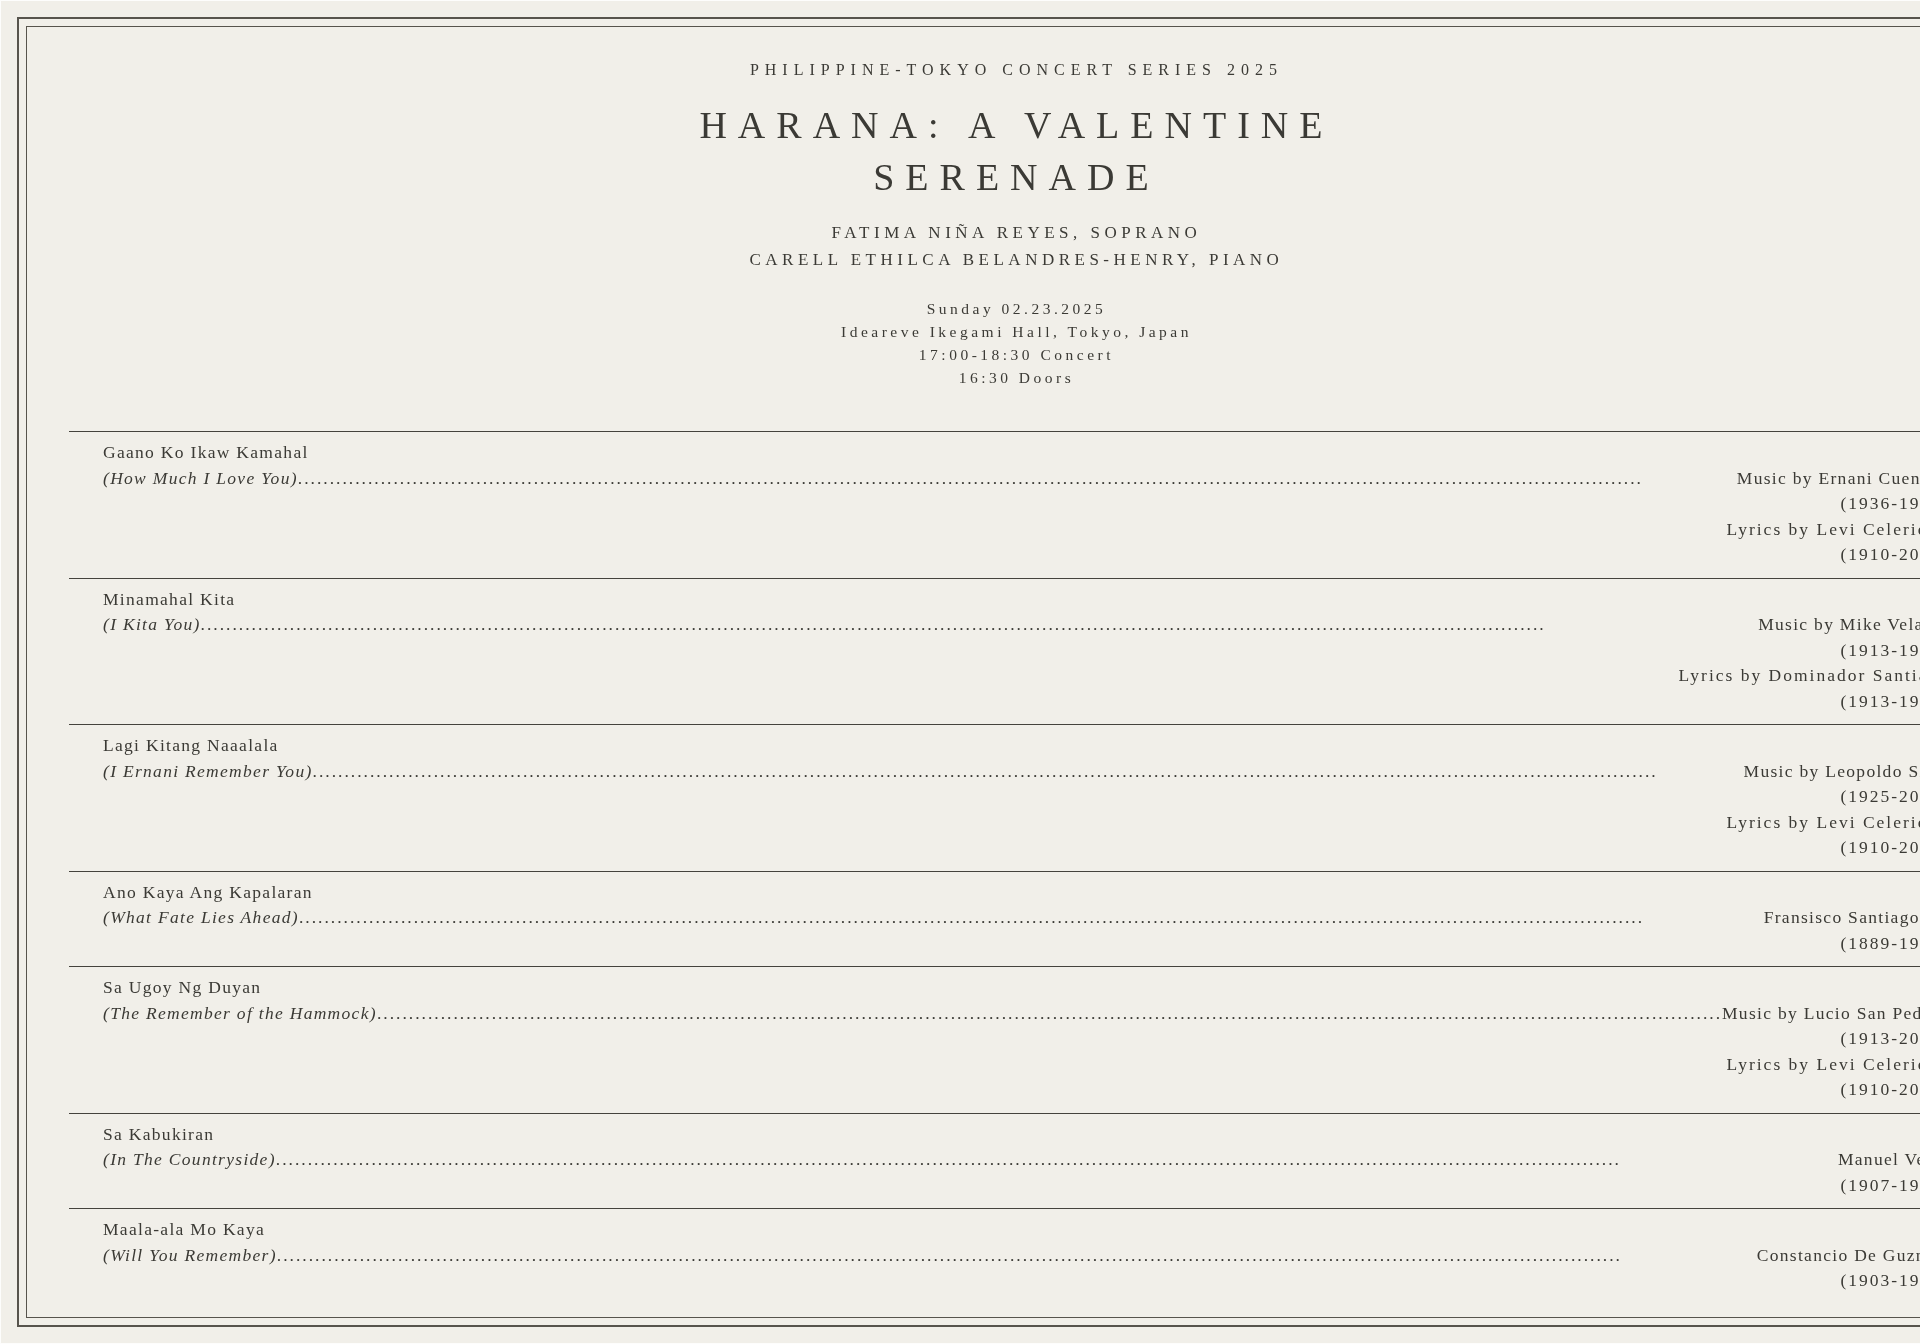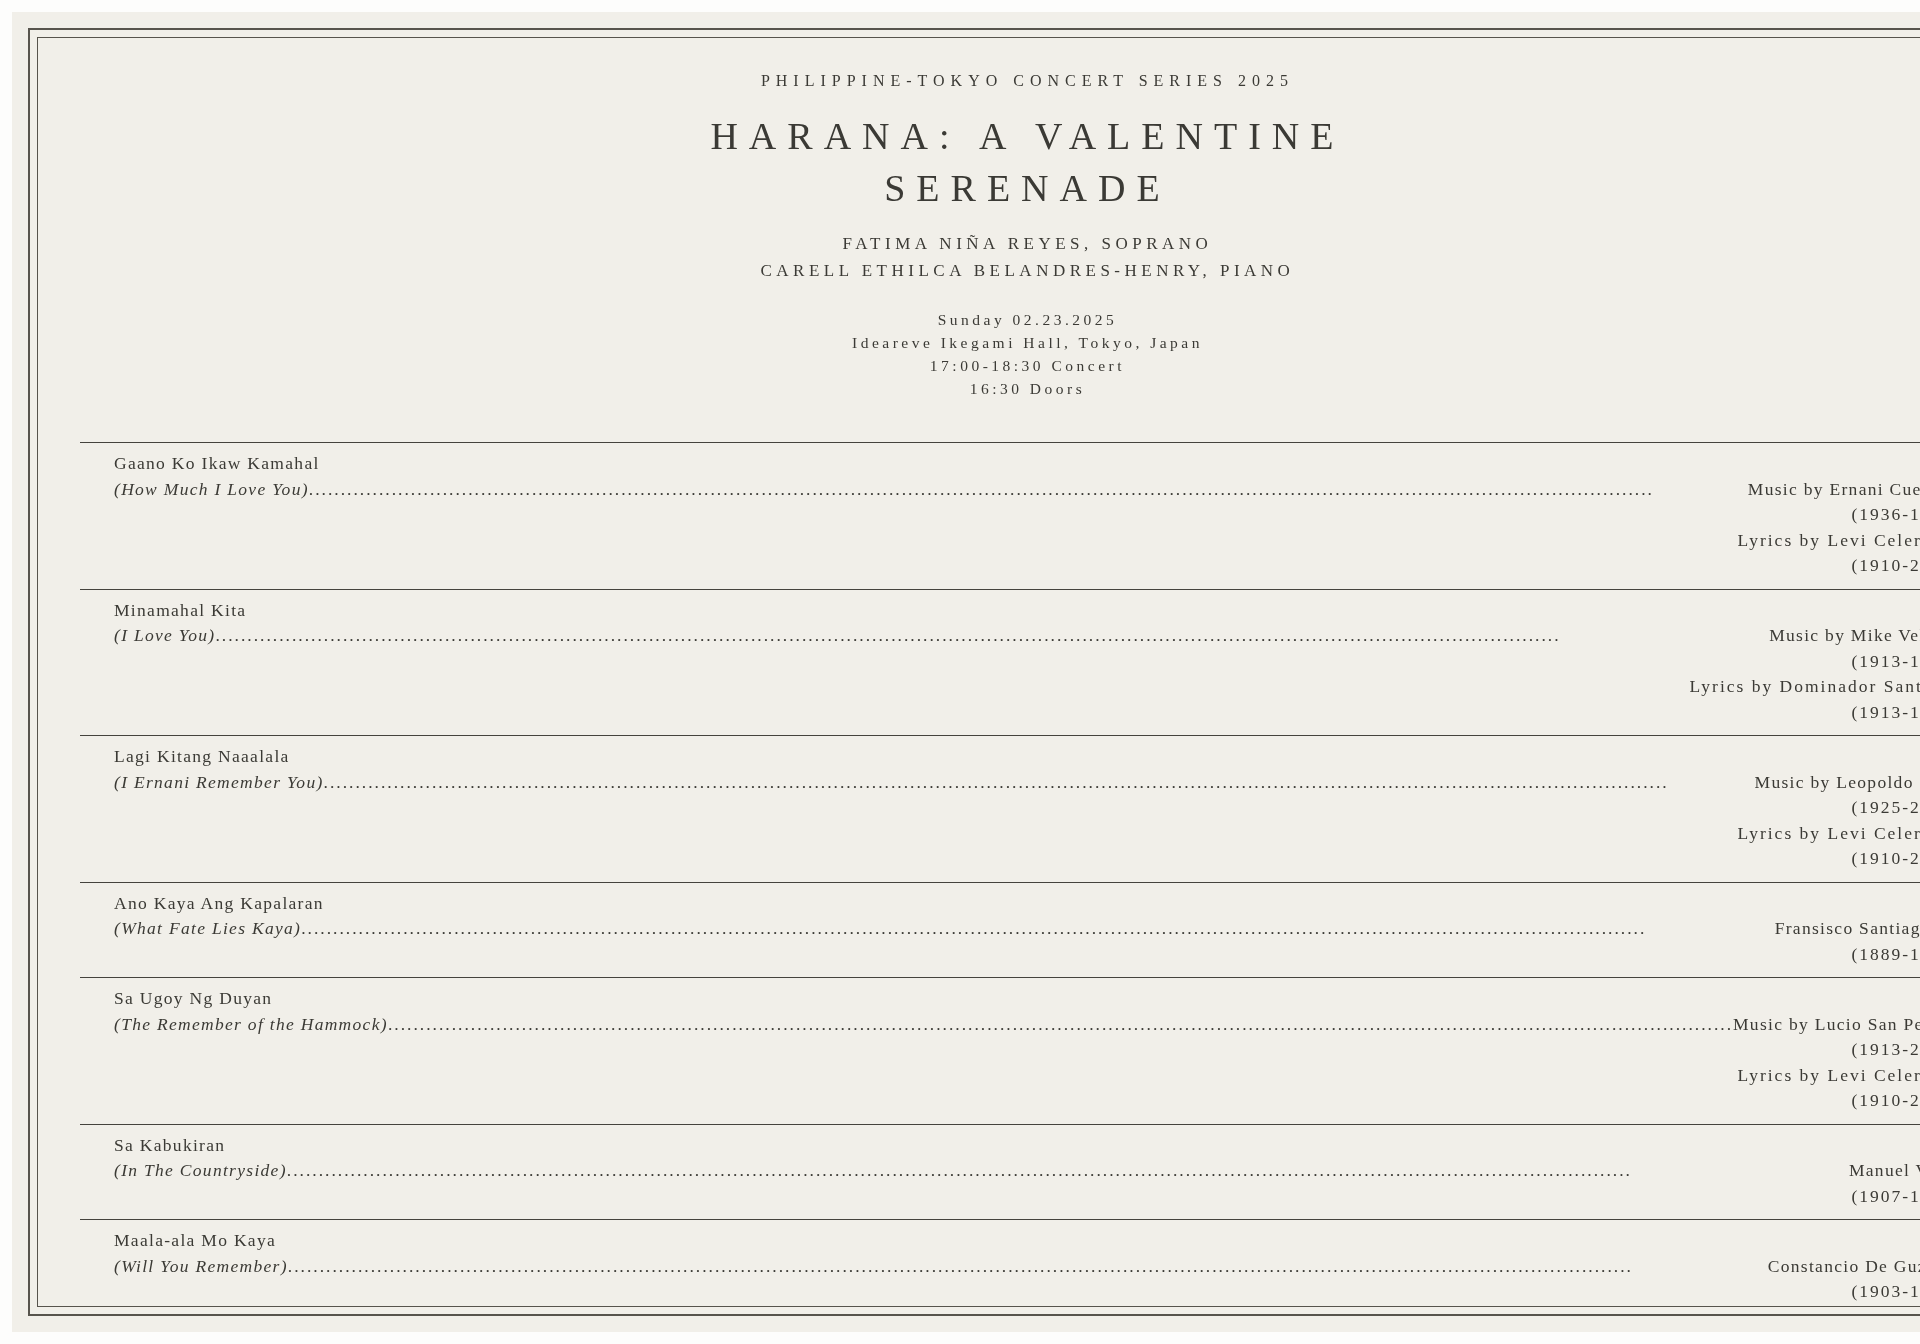--- a/index.html
+++ b/index.html
@@ -1,18 +1,18 @@
 <!DOCTYPE html>
 <html><head>
 <meta charset="utf-8">
 <style>
   html,body{margin:0;padding:0;background:#fdfdfc;}
   .sheet{
     width:1920px;height:1344px;box-sizing:border-box;
-    display:flex;gap:26px;padding:12px;
+    display:flex;gap:26px;padding:1px;
     font-family:"Liberation Serif","DejaVu Serif",serif;
     color:#3b3a35;
   }
   .panel{flex:1 1 0;background:#f1efe9;box-sizing:border-box;padding:16px;}
   .b-outer{height:100%;box-sizing:border-box;border:2px solid #57544d;padding:7px;}
   .b-inner{height:100%;box-sizing:border-box;border:1px solid #57544d;padding:0 42px;overflow:hidden;}
 
   .center{text-align:center;}
   .series{margin-top:32px;font-size:16px;letter-spacing:6px;line-height:22px;}
   .big-title{margin-top:18px;font-size:38px;letter-spacing:11px;line-height:52px;}
@@ -69,21 +69,21 @@
           </div>
           <div class="r">(1936-1988)</div>
           <div class="r">Lyrics by Levi Celerio**</div>
           <div class="r">(1910-2002)</div>
         </div>
 
         <div class="sep"></div>
         <div class="entry">
           <div class="etitle">Minamahal Kita</div>
           <div class="lead">
-            <span class="sub it">(I Love You)</span>
+            <span class="sub it">(I Kita You)</span>
             <span class="dots"></span>
             <span class="attr">Music by Mike Velarde</span>
           </div>
           <div class="r">(1913-1986)</div>
           <div class="r">Lyrics by Dominador Santiago</div>
           <div class="r">(1913-1957)</div>
         </div>
 
         <div class="sep"></div>
         <div class="entry">
@@ -95,21 +95,21 @@
           </div>
           <div class="r">(1925-2015)</div>
           <div class="r">Lyrics by Levi Celerio**</div>
           <div class="r">(1910-2002)</div>
         </div>
 
         <div class="sep"></div>
         <div class="entry">
           <div class="etitle">Ano Kaya Ang Kapalaran</div>
           <div class="lead">
-            <span class="sub it">(What Fate Lies Kaya)</span>
+            <span class="sub it">(What Fate Lies Ahead)</span>
             <span class="dots"></span>
             <span class="attr">Fransisco Santiago***</span>
           </div>
           <div class="r">(1889-1947)</div>
         </div>
 
         <div class="sep"></div>
         <div class="entry">
           <div class="etitle">Sa Ugoy Ng Duyan</div>
           <div class="lead">

